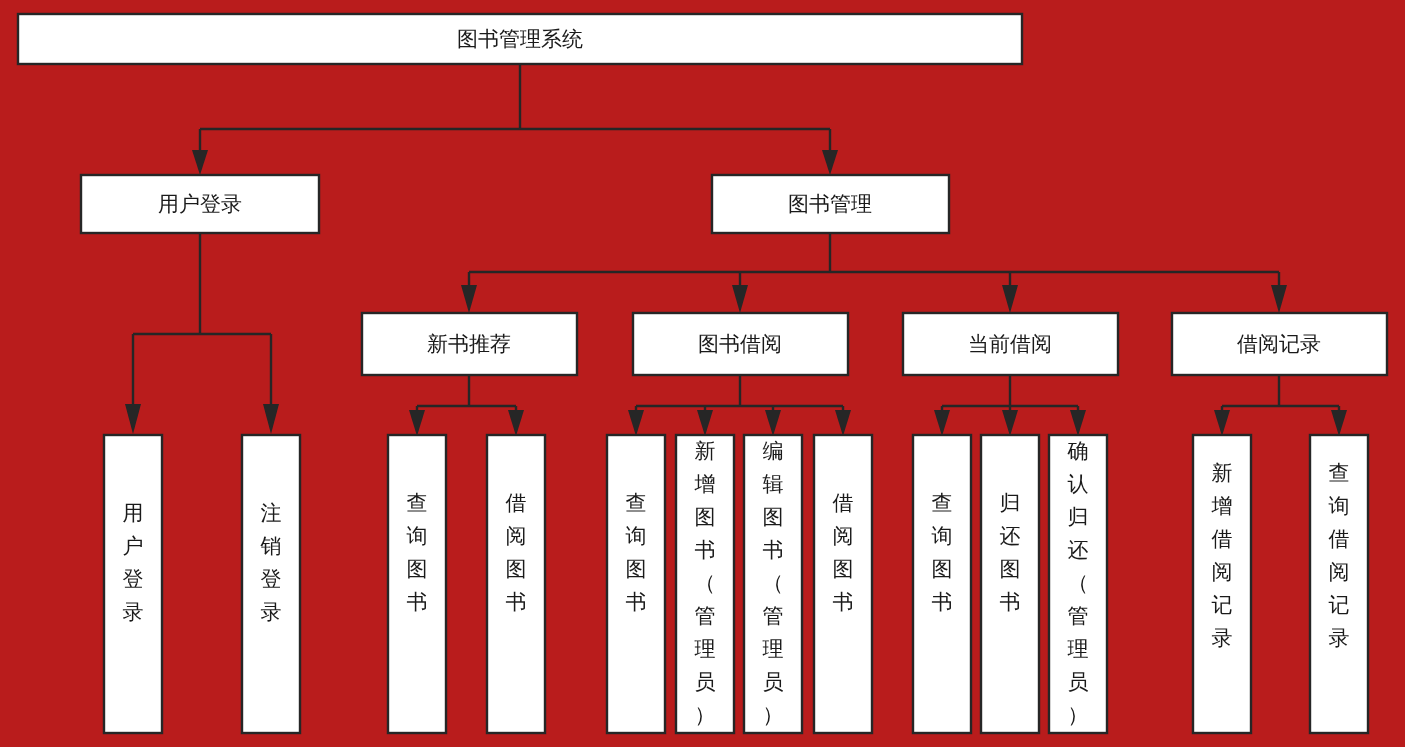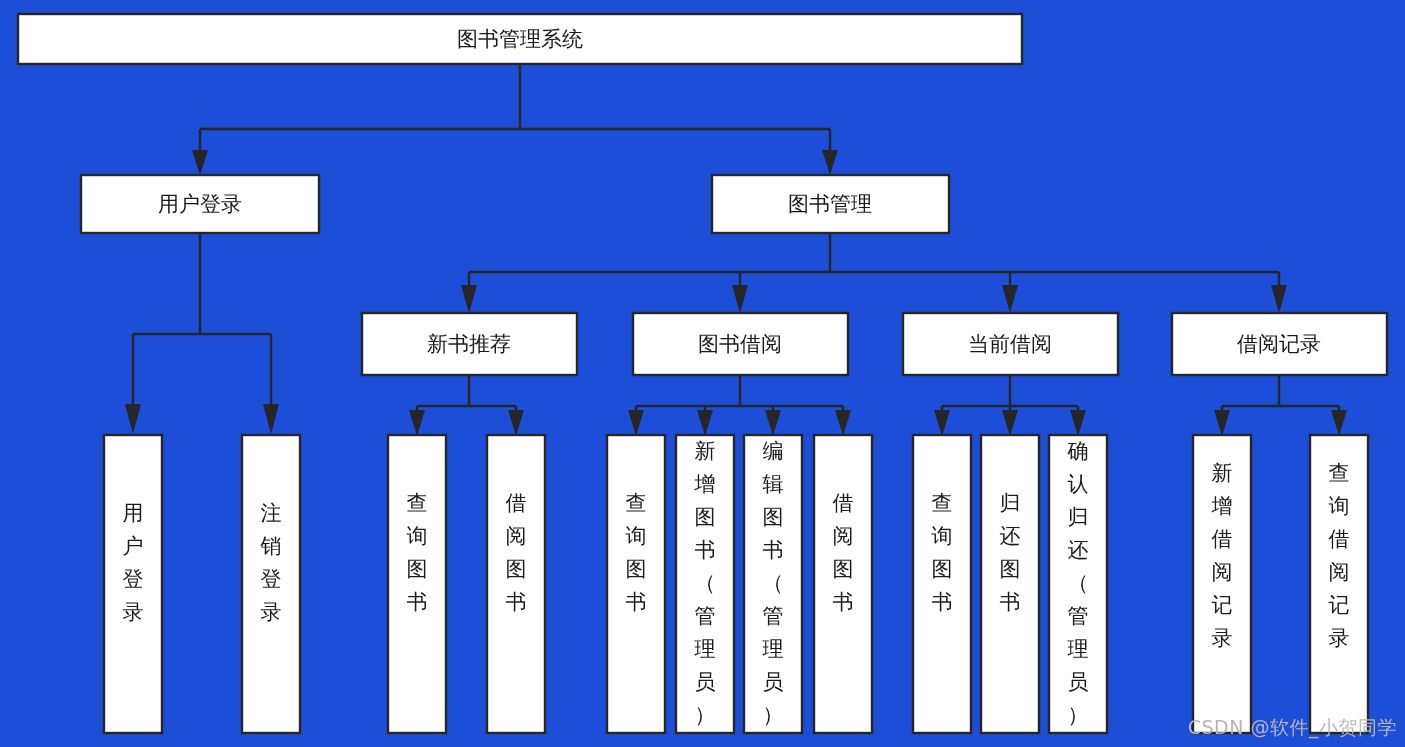--- a/index.html
+++ b/index.html
@@ -10,21 +10,21 @@
   body {
     width: 1405px;
     height: 747px;
     font-family: "DejaVu Sans", "Liberation Sans", sans-serif;
     overflow: hidden;
   }
   #diagram-root {
     position: relative;
     width: 1405px;
     height: 747px;
-    background: #1d4ed8;
+    background: #b91c1c;
   }
   svg#flow-svg {
     position: absolute;
     left: 0;
     top: 0;
     width: 1405px;
     height: 747px;
     display: block;
   }
   .node-box {
@@ -234,15 +234,14 @@
       <text class="node-label-vert" x="1222" y="480"><tspan x="1222" y="480">新</tspan><tspan x="1222" y="513">增</tspan><tspan x="1222" y="546">借</tspan><tspan x="1222" y="579">阅</tspan><tspan x="1222" y="612">记</tspan><tspan x="1222" y="645">录</tspan></text>
     </g>
 
     <g>
       <rect class="node-box" x="1310" y="435" width="58" height="298"></rect>
       <text class="node-label-vert" x="1339" y="480"><tspan x="1339" y="480">查</tspan><tspan x="1339" y="513">询</tspan><tspan x="1339" y="546">借</tspan><tspan x="1339" y="579">阅</tspan><tspan x="1339" y="612">记</tspan><tspan x="1339" y="645">录</tspan></text>
     </g>
 
   </svg>
 
-  <div class="watermark">CSDN @软件_小贺同学</div>
 
 </div>
 
 </body></html>

